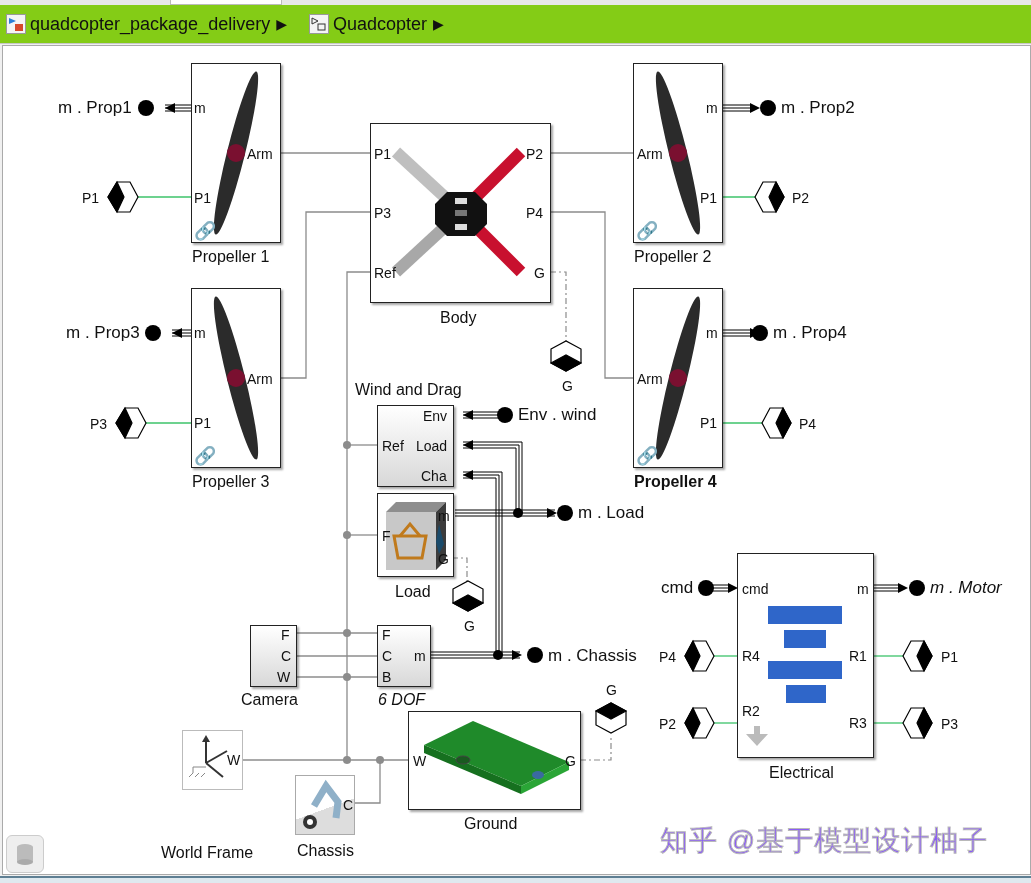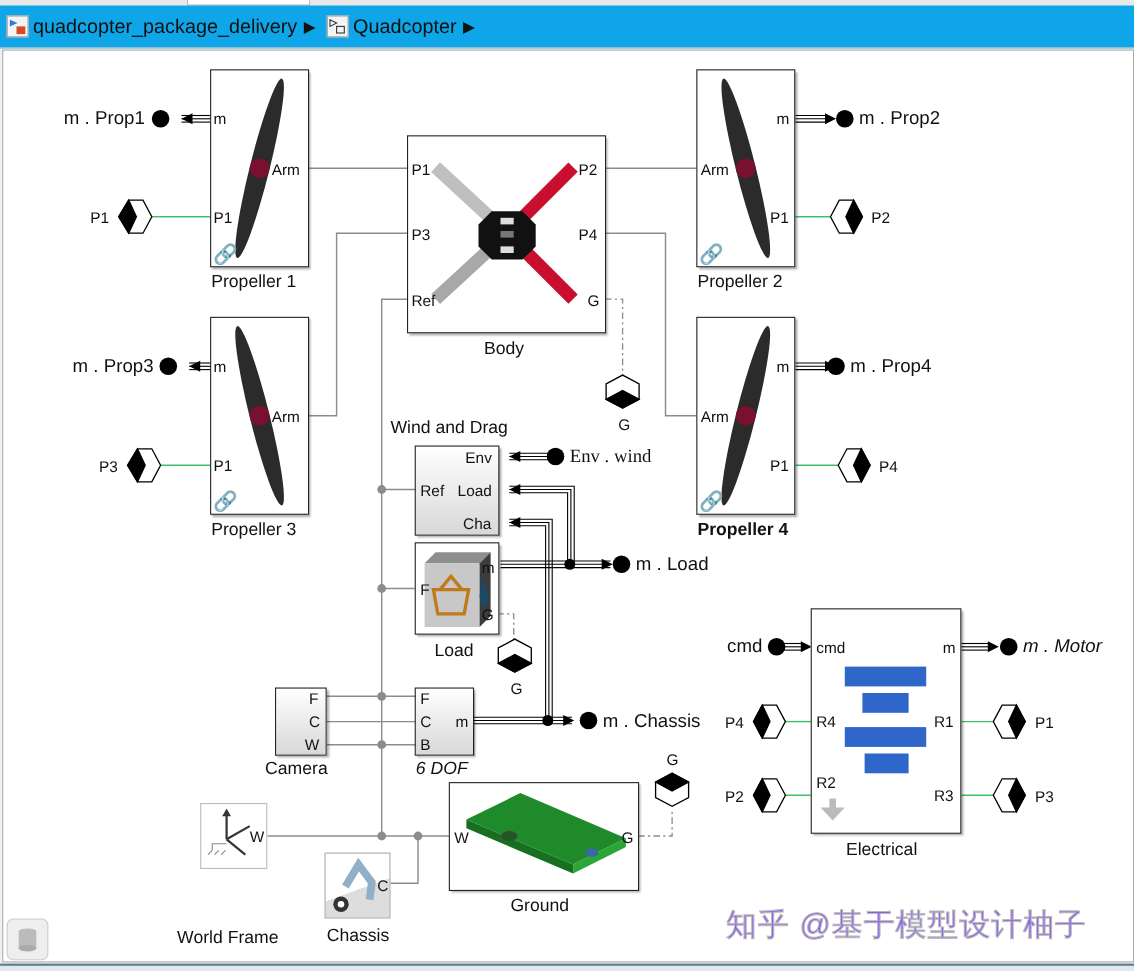--- a/index.html
+++ b/index.html
@@ -1,19 +1,19 @@
 <!DOCTYPE html>
 <html><head>
 <meta charset="utf-8">
 <style>
   html,body{margin:0;padding:0;}
   body{width:1031px;height:883px;background:#f0f0f0;font-family:"Liberation Sans",sans-serif;position:relative;overflow:hidden;}
   .tabstrip{position:absolute;left:0;top:0;width:1031px;height:5px;background:#e8e8e8;}
   .tabstrip .t{position:absolute;top:0;height:4px;background:#fff;border:1px solid #bbb;border-top:none;}
-  .breadcrumb{position:absolute;left:0;top:5px;width:1031px;height:38px;background:#0ea5e9;border-bottom:1px solid #c8c8c8;display:flex;align-items:center;font-size:18px;color:#111;}
+  .breadcrumb{position:absolute;left:0;top:5px;width:1031px;height:38px;background:#84cc16;border-bottom:1px solid #c8c8c8;display:flex;align-items:center;font-size:18px;color:#111;}
   .bc-item{display:flex;align-items:center;margin-left:6px;cursor:pointer;}
   .bc-icon{width:20px;height:20px;border:1px solid #999;background:#f4f4f4;margin-right:4px;position:relative;box-sizing:border-box;}
   .bc-arrow{font-size:14px;margin:0 6px;color:#111;}
   .canvas{position:absolute;left:2px;top:45px;width:1027px;height:828px;background:#fff;border:1px solid #aaa;}
   .bottombar{position:absolute;left:0;top:876px;width:1031px;height:7px;background:#dfe9ef;border-top:2px solid #5e7f93;}
   .blk{position:absolute;background:#fff;border:1px solid #222;box-shadow:2px 2px 2px rgba(0,0,0,.35);box-sizing:border-box;}
   .blk.grad{background:linear-gradient(#fff,#d8d8d8);}
   .lbl{position:absolute;font-size:16px;color:#111;white-space:nowrap;}
   .port{position:absolute;font-size:14px;color:#111;white-space:nowrap;}
   .sig{position:absolute;font-size:17px;color:#111;white-space:nowrap;}
@@ -32,21 +32,21 @@
   <div class="bc-item">
     <span class="bc-icon">
       <svg width="18" height="18" style="position:absolute;left:0;top:0">
           <polygon points="2,3 9,6 2,9" fill="#2a7fd6"></polygon>
           <rect x="8" y="9" width="8" height="7" fill="#d6492a"></rect>
         </svg>
     </span>
     <span>quadcopter_package_delivery</span>
   </div>
   <span class="bc-arrow">▶</span>
-  <div class="bc-item" style="margin-left:4px">
+  <div class="bc-item" style="margin-left:16px">
     <span class="bc-icon">
       <svg width="18" height="18" style="position:absolute;left:0;top:0">
           <polygon points="2,3 8,6 2,9" fill="none" stroke="#333"></polygon>
           <rect x="8" y="9" width="7" height="6" fill="none" stroke="#333"></rect>
         </svg>
     </span>
     <span>Quadcopter</span>
   </div>
   <span class="bc-arrow">▶</span>
 </div>
@@ -377,21 +377,21 @@
   <span class="port" style="left:111px;top:94px;">R1</span>
   <span class="port" style="left:4px;top:149px;">R2</span>
   <span class="port" style="left:111px;top:161px;">R3</span>
 </div>
 <span class="lbl" style="left:769px;top:764px;">Electrical</span>
 
 <span class="sig" style="left:58px;top:98px;">m . Prop1</span>
 <span class="sig" style="left:66px;top:323px;">m . Prop3</span>
 <span class="sig" style="left:781px;top:98px;">m . Prop2</span>
 <span class="sig" style="left:773px;top:323px;">m . Prop4</span>
-<span class="sig" style="left:518px;top:405px;font-family:Liberation Serif, serif;">Env . wind</span>
+<span class="sig" style="left:518px;top:405px;">Env . wind</span>
 <span class="sig" style="left:578px;top:503px;">m . Load</span>
 <span class="sig" style="left:548px;top:646px;">m . Chassis</span>
 <span class="sig" style="left:661px;top:578px;">cmd</span>
 <span class="sig" style="left:930px;top:578px;font-style:italic;">m . Motor</span>
 
 <span class="port" style="left:82px;top:190px;">P1</span>
 <span class="port" style="left:90px;top:416px;">P3</span>
 <span class="port" style="left:792px;top:190px;">P2</span>
 <span class="port" style="left:799px;top:416px;">P4</span>
 <span class="port" style="left:562px;top:378px;">G</span>

